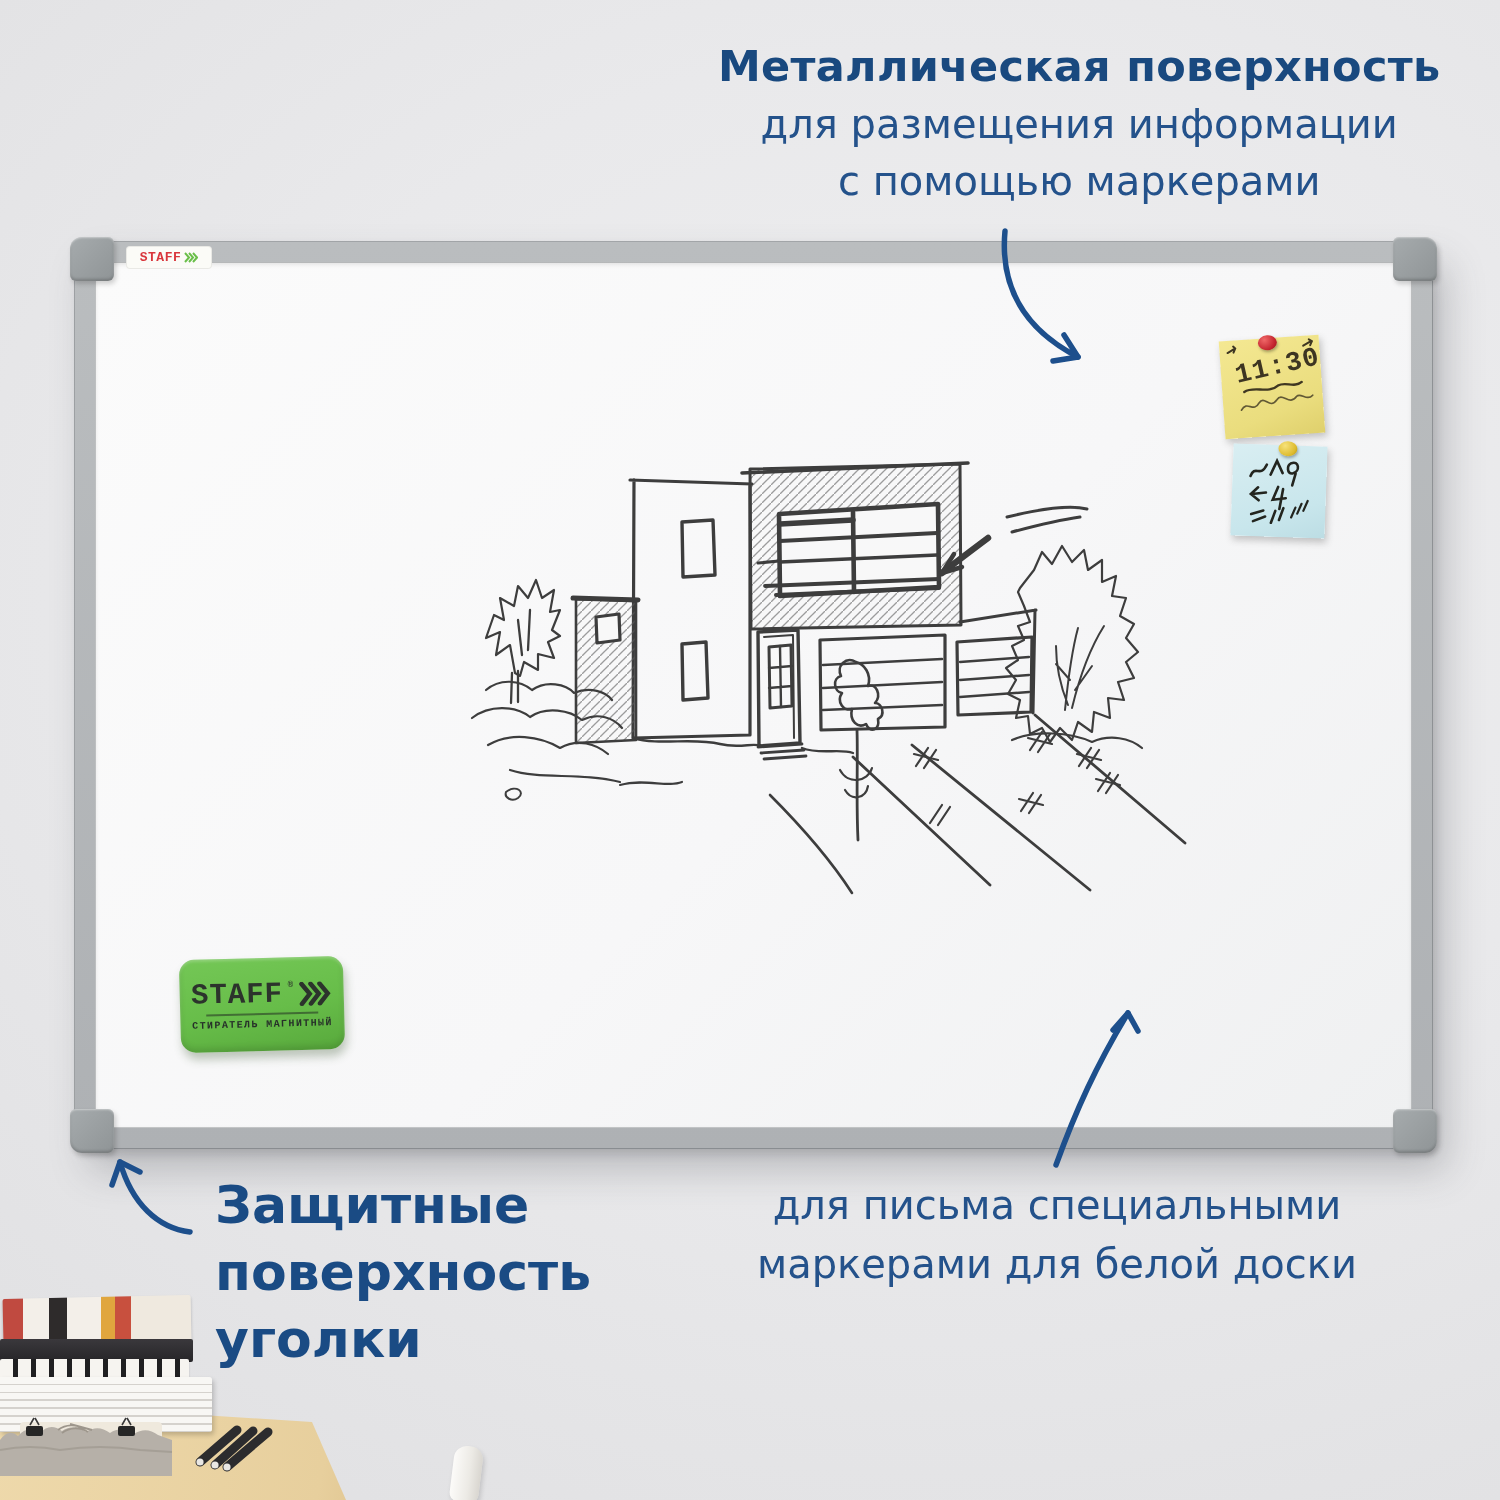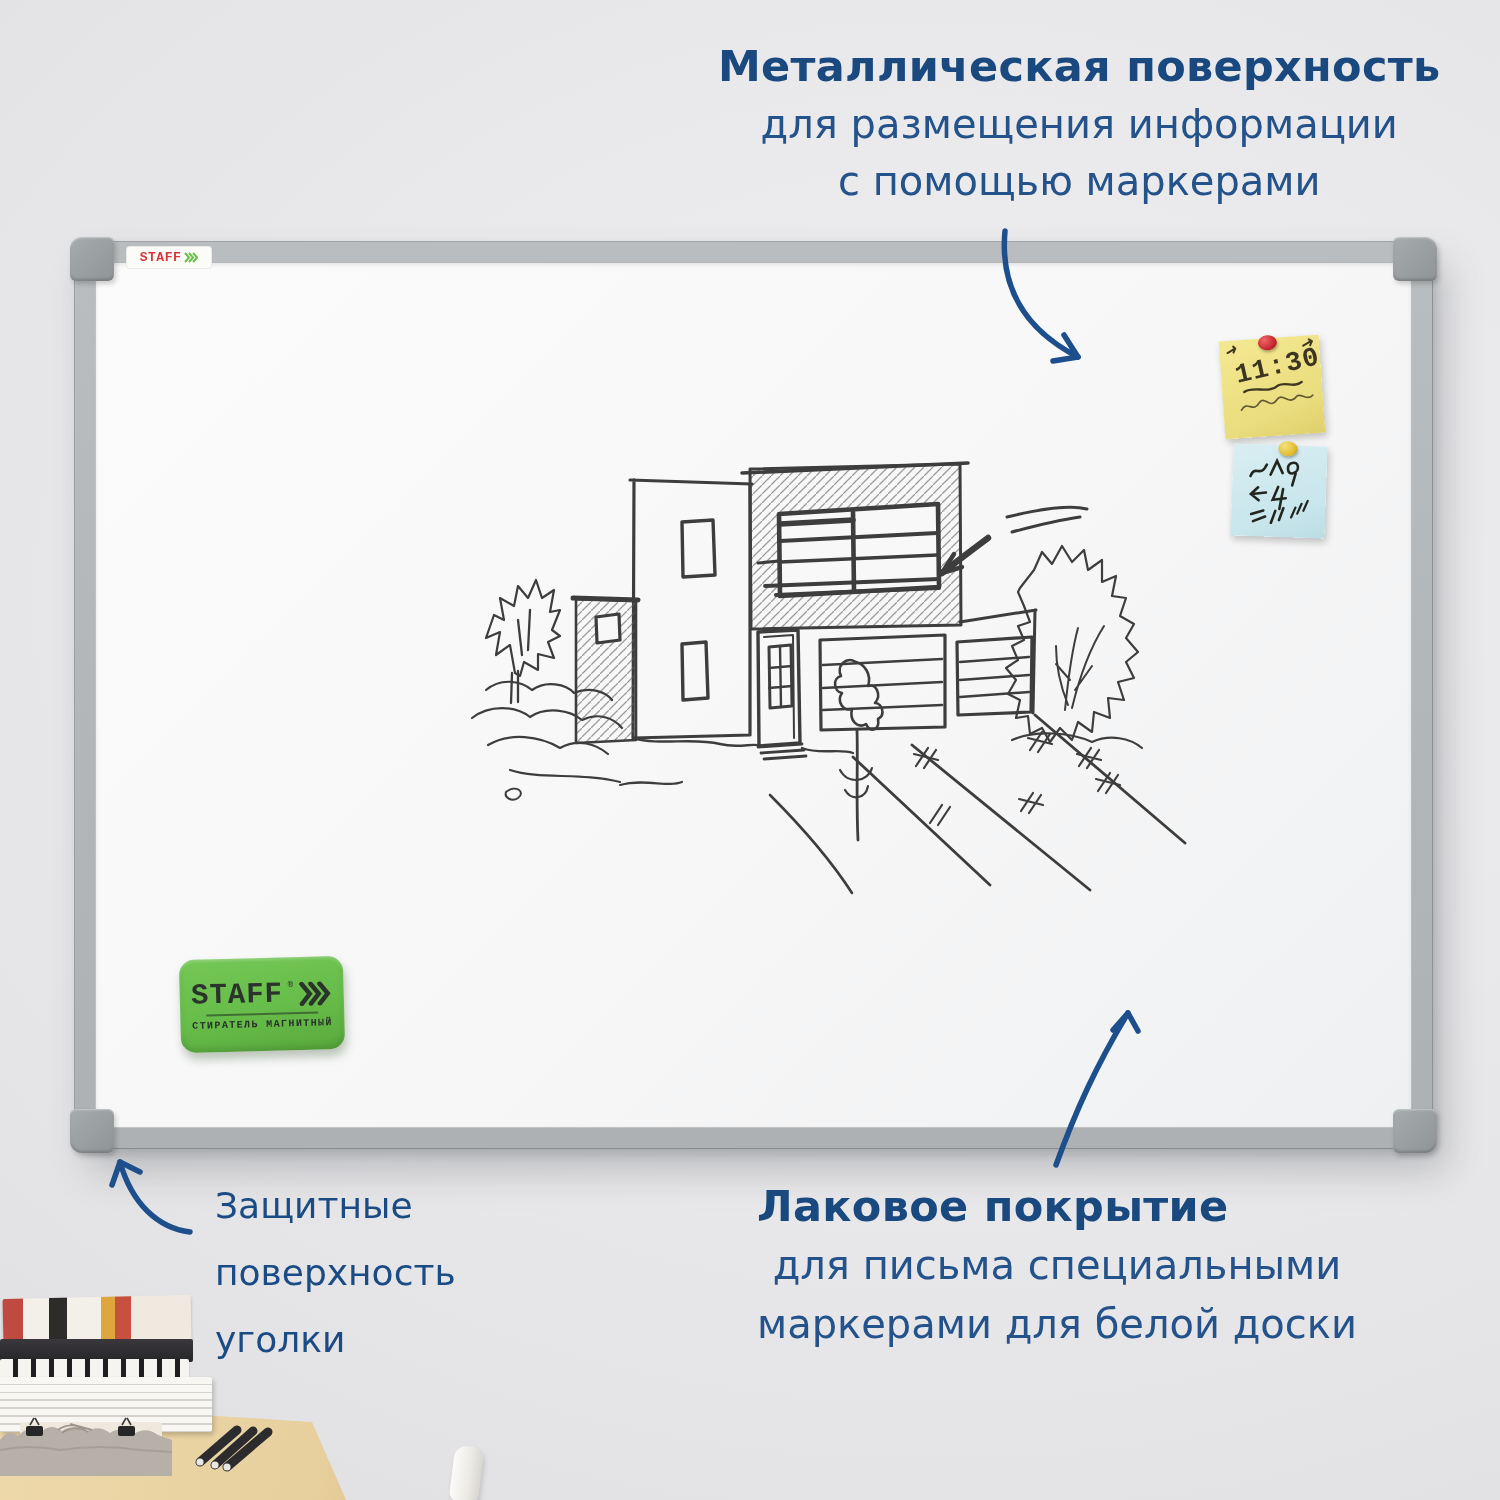--- a/index.html
+++ b/index.html
@@ -40,25 +40,25 @@
     background:linear-gradient(170deg,#74c756 0%,#67bd49 55%,#58a93c 100%);border-radius:15px;
     box-shadow:2px 7px 10px rgba(50,80,40,.3), inset 0 -4px 6px rgba(0,0,0,.12), inset 0 2px 3px rgba(255,255,255,.25);
     display:flex;flex-direction:column;align-items:center;justify-content:center;gap:4px;}
   .eraser-brandrow{display:flex;align-items:flex-start;gap:5px;}
   .eraser-brand{font-size:29px;font-weight:bold;color:#2c332c;letter-spacing:1px;line-height:1;}
   .eraser-reg{font-size:9px;color:#2c332c;margin-top:1px;}
   .eraser-rule{width:112px;height:2px;background:rgba(35,45,35,.55);}
   .eraser-label{font-size:10px;font-weight:bold;color:#27302a;letter-spacing:1.4px;}
   
   .callout{position:absolute;color:#1d508e;}
-  .callout .title{font-weight:bold;font-size:43px;letter-spacing:.3px;line-height:60px;color:#19497f;}
+  .callout .title{font-weight:bold;font-size:43px;letter-spacing:.3px;line-height:60px;color:#19497f;text-align:right;}
   .callout .line{font-size:40px;line-height:57px;color:#24528b;text-align:center;}
   .co-magnetic{left:718px;top:36px;}
   .co-corners{left:215px;top:1172px;}
-  .co-corners .bline{font-weight:normal;font-size:36px;line-height:67px;color:#1a4b84;}
+  .co-corners .bline{font-weight:bold;font-size:52px;line-height:67px;color:#1a4b84;}
   .co-lacquer{left:757px;top:1176px;}
   .co-lacquer .line{line-height:59px;}
   
   .arrows{position:absolute;left:0;top:0;pointer-events:none;}
   
   .desk{position:absolute;left:0;top:1395px;width:560px;height:105px;
     clip-path:polygon(0 7px,312px 27px,346px 105px,0 105px);
     background:linear-gradient(100deg,#eed9ab 0%,#e7cf9d 58%,#d8bb84 78%,#c9a971 100%);}
   .book{position:absolute;border-radius:2px;}
   .book-top{left:3px;top:1297px;width:188px;height:46px;transform:rotate(-1.2deg);
@@ -239,21 +239,20 @@
     <div class="line">с помощью маркерами</div>
   </div>
 
   <div class="callout co-corners">
     <div class="bline">Защитные</div>
     <div class="bline">поверхность</div>
     <div class="bline">уголки</div>
   </div>
 
   <div class="callout co-lacquer">
-    <div class="title">Лаковое покрытие</div>
     <div class="line">для письма специальными</div>
     <div class="line">маркерами для белой доски</div>
   </div>
 
   <div class="desk"></div>
 
   <div class="book book-top"></div>
   <div class="book book-dark"></div>
   <div class="book book-keys"></div>
   <div class="book magazines"></div>

